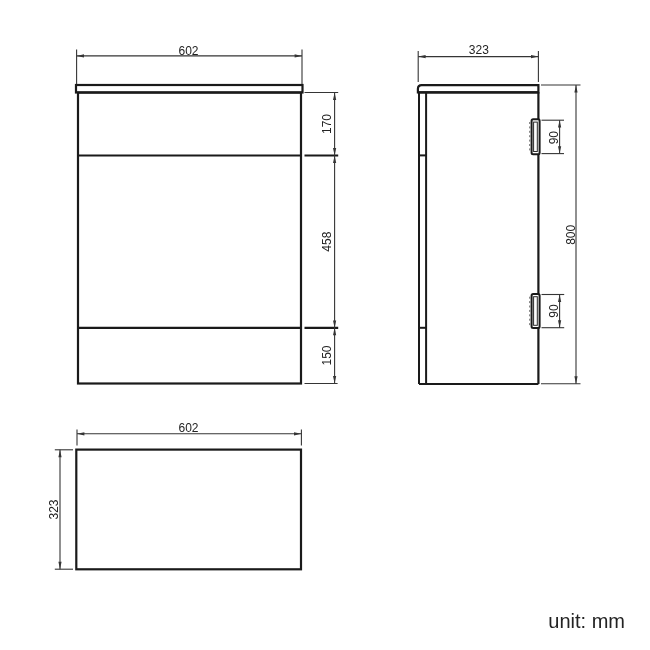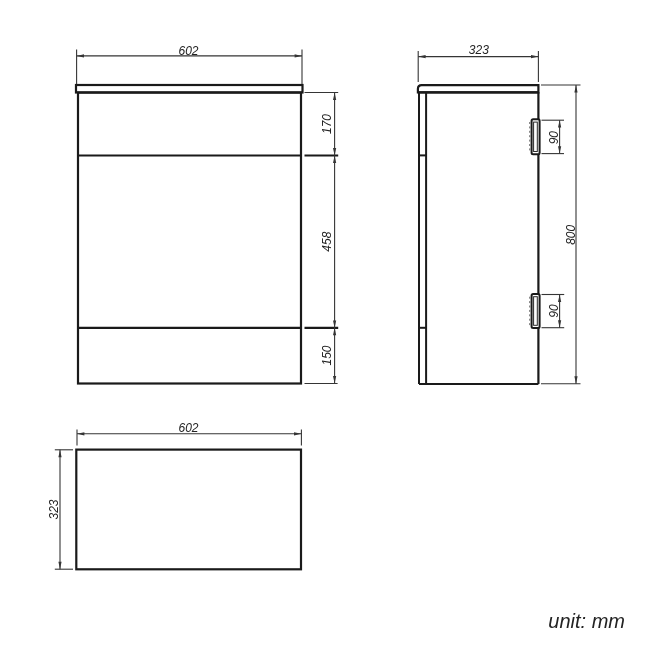--- a/index.html
+++ b/index.html
@@ -1,16 +1,16 @@
 <!DOCTYPE html>
 <html><head>
 <meta charset="utf-8">
 <style>
   html,body{margin:0;padding:0;background:#fff;}
-  .page{position:relative;width:650px;height:650px;background:#fff;overflow:hidden;will-change:transform;transform:translateZ(0);font-style:italic;}
+  .page{position:relative;width:650px;height:650px;background:#fff;overflow:hidden;will-change:transform;transform:translateZ(0);}
   svg{display:block;}
   text{font-family:"Liberation Sans",sans-serif;fill:#232323;}
 </style>
 </head>
 <body>
 <div class="page">
 <svg width="650" height="650" viewBox="0 0 650 650">
 
   <rect x="76" y="85" width="226.5" height="7.5" fill="none" stroke="#1a1a1a" stroke-width="2.2"></rect>
 

